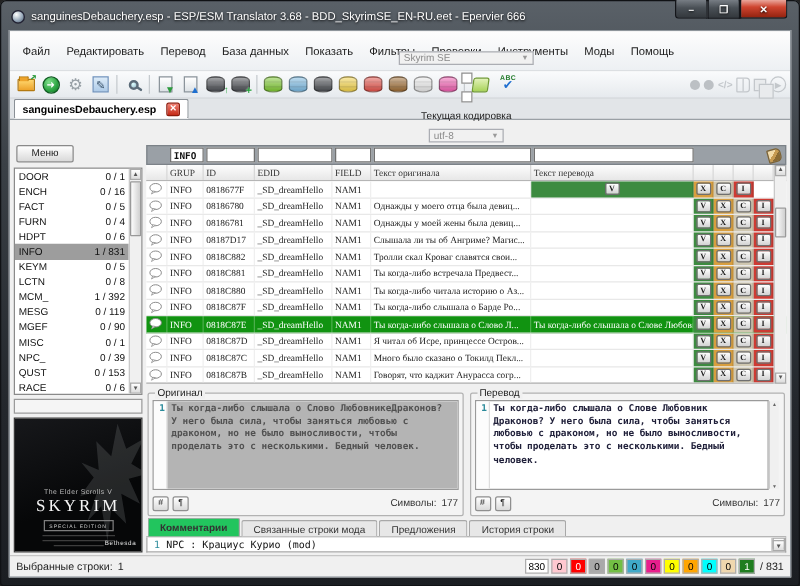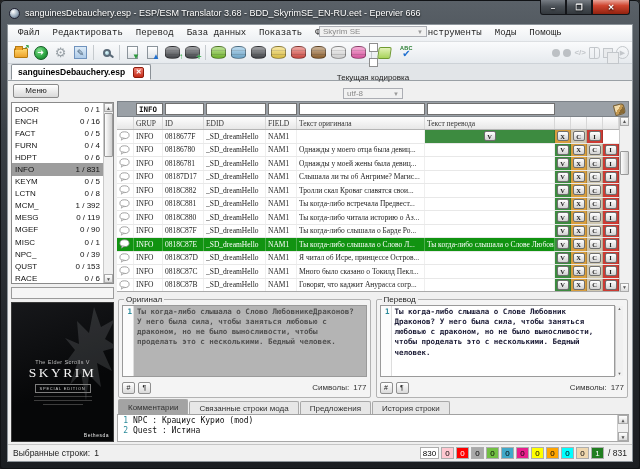--- a/index.html
+++ b/index.html
@@ -9,21 +9,21 @@
 
   .titlebar { height:24px; display:flex; align-items:center; gap:5px; color:#fff; font-size:9px; text-shadow:0 1px 2px #000; padding:2px 2px 0 2px; }
   .app-icon { width:11px; height:11px; border-radius:50%; background:radial-gradient(circle at 35% 30%,#fff,#9ab 55%,#456); border:1px solid #223; }
   .win-buttons { position:absolute; right:10px; top:0; display:flex; }
   .wbtn { width:26px; height:15px; border:1px solid #14161a; border-top:none; display:flex; align-items:center; justify-content:center; color:#fff; font-size:8px; font-weight:bold; background:linear-gradient(#777d84,#4a5056 45%,#33383d); }
   .wbtn.min { border-radius:0 0 0 3px; }
   .wbtn.close { width:38px; background:linear-gradient(#eaa79c,#cf4530 40%,#92220f); border-radius:0 0 3px 0; }
 
   .frame-body { height:438px; background:#f0f0f0; border:1px solid #8e959b; display:flex; flex-direction:column; }
 
-  .menubar { height:17px; display:flex; align-items:center; gap:1px; padding:0 4px; background:linear-gradient(#fdfdfd,#edf0f3); border-bottom:1px solid #dcdfe2; font-size:9px; color:#222;font-family:Liberation Mono, monospace; }
+  .menubar { height:32px; display:flex; align-items:center; gap:1px; padding:0 4px; background:linear-gradient(#fdfdfd,#edf0f3); border-bottom:1px solid #dcdfe2; font-size:9px; color:#222; }
   .menu-item { padding:1px 6px; cursor:default; }
 
   .toolbar { height:22px; display:flex; align-items:center; gap:1px; padding:0 3px; background:linear-gradient(#fafbfc,#e6eaee); border-bottom:1px solid #cdd2d7; }
   .ti { width:19px; height:18px; position:relative; display:flex; align-items:center; justify-content:center; flex:none; }
   .sep { width:1px; height:15px; background:#c5cace; margin:0 2px; flex:none; }
   .folder { width:14px; height:10px; background:linear-gradient(#ffd76e,#eda32b); border:1px solid #b47a10; border-radius:1px; position:relative; }
   .folder::before { content:""; position:absolute; top:-3px; left:0; width:6px; height:3px; background:#eda32b; border:1px solid #b47a10; border-bottom:none; border-radius:1px 1px 0 0; }
   .folder::after { content:"➜"; position:absolute; right:-3px; top:-6px; font-size:7px; color:#2c9a3d; transform:rotate(-40deg); }
   .gocircle { width:14px; height:14px; border-radius:50%; background:radial-gradient(circle at 35% 30%,#7fe08c,#2ba341 60%,#157028); color:#fff; font-size:8px; display:flex; align-items:center; justify-content:center; border:1px solid #0e5a20; }
   .gear { font-size:13px; color:#98a0a6; line-height:1; }
@@ -47,21 +47,21 @@
   .dbox::after { content:""; position:absolute; left:3px; top:3px; width:10px; height:10px; border:1px solid #c3c7cb; background:#e9ebed; }
   .dplay { width:13px; height:13px; border-radius:50%; border:1px solid #c3c7cb; display:flex; align-items:center; justify-content:center; font-size:7px; }
 
   .tabrow { height:17px; background:#e2e5e8; border-bottom:1px solid #9aa0a5; display:flex; align-items:flex-end; padding-left:3px; }
   .tab { height:16px; background:#fff; border:1px solid #8a9096; border-bottom:1px solid #fff; display:flex; align-items:center; gap:8px; padding:0 6px; font-size:8.5px; font-weight:bold; border-radius:2px 2px 0 0; }
   .tab-close { width:11px; height:11px; background:linear-gradient(#f08073,#c52b18); color:#fff; font-size:7px; font-weight:bold; display:flex; align-items:center; justify-content:center; border-radius:2px; border:1px solid #8e1a0b; }
 
   .content { flex:1; display:flex; padding:2px 3px; gap:3px; min-height:0; }
 
   .left-col { width:103px; display:flex; flex-direction:column; flex:none; }
-  .menu-btn { width:46px; height:14px; font-size:8px; background:linear-gradient(#ffffff,#d9d9d9); border:1px solid #8a8a8a; border-radius:2px; margin:1px 0 4px 2px; text-align:center; line-height:12px; color:#222; }
+  .menu-btn { width:46px; height:14px; font-size:8px; background:linear-gradient(#ffffff,#d9d9d9); border:1px solid #8a8a8a; border-radius:2px; margin:18px 0 4px 2px; text-align:center; line-height:12px; color:#222; }
   .group-list { height:182px; border:1px solid #8a8a8a; background:#fff; position:relative; overflow:hidden; }
   .group-rows { margin-right:10px; }
   .group-row { height:12.1px; display:flex; justify-content:space-between; align-items:center; padding:0 3px; font-size:8px; color:#111;gap:29px; }
   .group-row.selected { background:#9d9d9d; }
   .vscroll { position:absolute; right:0; top:0; bottom:0; width:10px; background:#f0f0f0; border-left:1px solid #c9c9c9; }
   .vscroll .arr { position:absolute; left:0; right:0; height:9px; background:linear-gradient(#fff,#dcdcdc); border:1px solid #aaa; font-size:5px; text-align:center; line-height:8px; color:#555; }
   .vscroll .arr.up { top:0; } .vscroll .arr.dn { bottom:0; }
   .vscroll .thumb { position:absolute; left:0; right:0; background:linear-gradient(90deg,#fdfdfd,#cfcfcf); border:1px solid #999; border-radius:1px; }
   .small-box { height:12px; border:1px solid #9a9a9a; background:#f5f5f5; margin-top:3px; }
   .poster { flex:1; margin-top:3px; background:linear-gradient(160deg,#17181b,#060708 60%); border:1px solid #3a3a3a; position:relative; overflow:hidden; }
@@ -109,21 +109,21 @@
   .ptxt { flex:1; padding:1px 3px; white-space:pre-wrap; word-break:break-word; }
   .panel.original .ptxt { background:#b4b4b4; color:#515151; }
   .panel.trans .ptxt { color:#20203a; }
   .panel-foot { position:absolute; left:3px; right:3px; bottom:2px; height:15px; display:flex; align-items:center; gap:3px; font-size:8px; color:#333; }
   .mini-btn { width:13px; height:12px; background:linear-gradient(#ffffff,#dadada); border:1px solid #8f8f8f; border-radius:2px; font-size:7px; text-align:center; line-height:10px; color:#222; }
   .chars { margin-left:auto; display:flex; gap:4px; }
   .ts { position:absolute; right:4px; top:6px; bottom:21px; width:8px; background:#f0f0f0; border-left:1px solid #ccc; font-size:4px; color:#666; display:flex; flex-direction:column; justify-content:space-between; align-items:center; }
 
   .tabs2 { height:15px; display:flex; align-items:flex-end; border-bottom:1px solid #a2a2a2; gap:1px; font-size:8px; padding-left:1px; }
   .tab2 { height:13px; padding:0 9px; background:#e7e7e7; border:1px solid #a8a8a8; border-bottom:none; display:flex; align-items:center; color:#333; border-radius:2px 2px 0 0; }
-  .tab2.active { background:#a3a3a3; font-weight:normal; height:15px; }
+  .tab2.active { background:#22c55e; font-weight:bold; height:15px; }
 
   .comments { flex:1; border:1px solid #a8a8a8; border-top:none; background:#fff; position:relative; font-family:"DejaVu Sans Mono",monospace; font-size:8px; color:#111; padding:1px 12px 1px 3px; overflow:hidden; }
   .cline { display:flex; gap:5px; line-height:1.3; }
   .cnum { color:#2a8a9a; width:7px; text-align:right; flex:none; }
 
   .statusbar { height:17px; border-top:1px solid #c6c6c6; background:#f0f0f0; display:flex; align-items:center; font-size:8.5px; color:#222; padding:0 5px; gap:4px; }
   .counters { margin-left:auto; display:flex; gap:2px; align-items:center; }
   .counter { min-width:13px; height:12px; border:1px solid #adadad; display:flex; align-items:center; justify-content:center; font-size:8px; padding:0 2px; background:#fff; }
 </style>
 </head>

